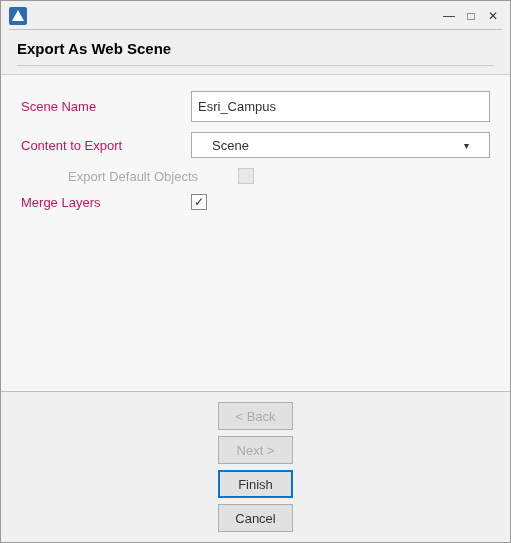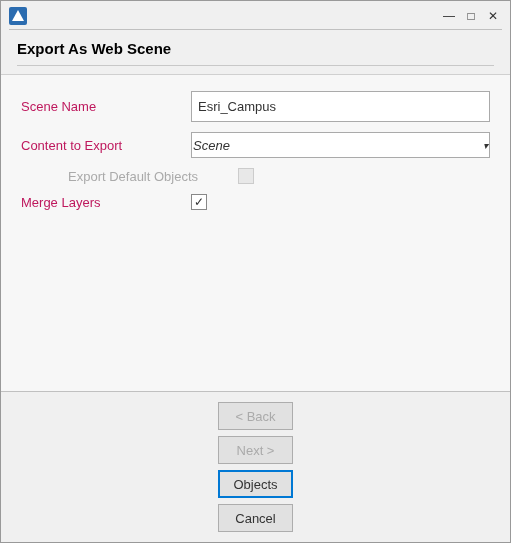--- a/index.html
+++ b/index.html
@@ -127,24 +127,23 @@
     }
 
     .form-select-wrapper {
       flex: 1;
       height: 26px;
       border: 1px solid #aaa;
       background: white;
       display: flex;
       align-items: center;
       justify-content: space-between;
-      padding: 2px 1px;
+      padding: 2px 20px;
       cursor: pointer;
       position: relative;
-      font-style: italic;
     }
 
     .form-select-value {
       color: #333;
     }
 
     .dropdown-arrow {
       font-size: 10px;
       color: #333;
     }
@@ -258,16 +257,16 @@
       <div class="checkbox-wrapper">
         <span class="checkbox-check">✓</span>
       </div>
     </div>
 
   </div>
 
   <div class="footer-area">
     <button class="btn disabled" disabled="">&lt; Back</button>
     <button class="btn disabled" disabled="">Next &gt;</button>
-    <button class="btn primary">Objects</button>
+    <button class="btn primary">Finish</button>
     <button class="btn">Cancel</button>
   </div>
 </div>
 
 </body></html>

